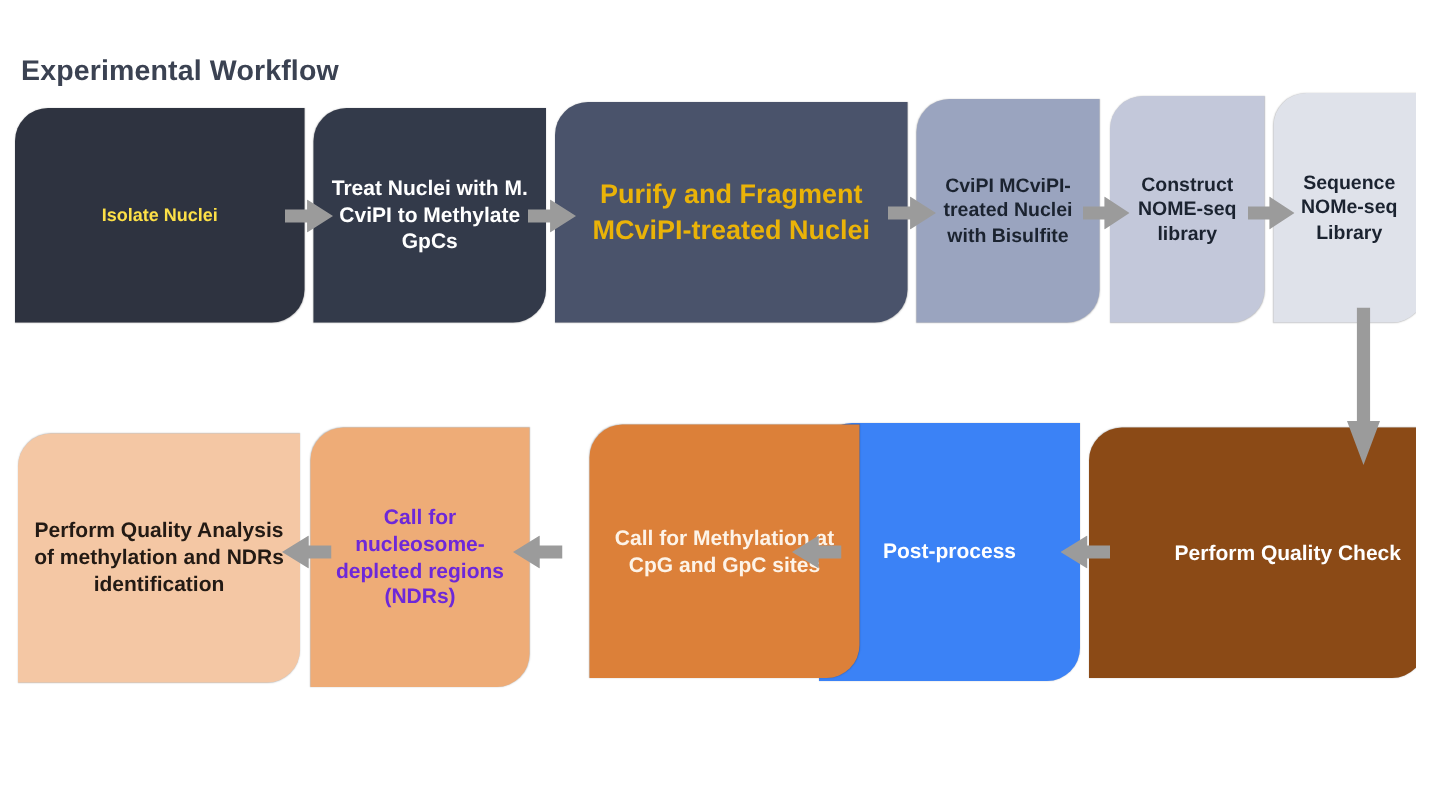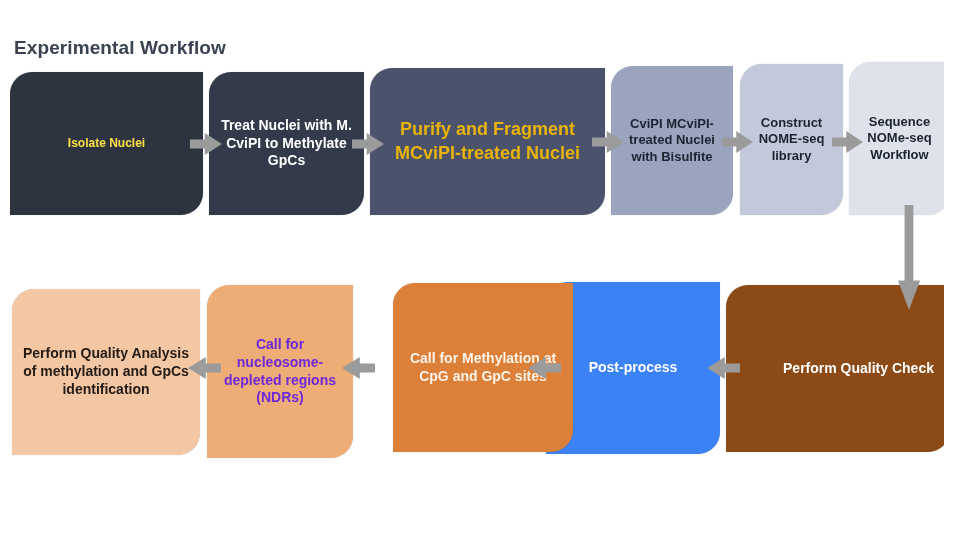--- a/index.html
+++ b/index.html
@@ -84,36 +84,36 @@
       <div class="node" style="left: 370px; top: 68px; width: 235px; height: 147px; background: rgb(74, 83, 107); color: #eab308; font-size: 18px;">
         <span class="node-label">Purify and Fragment MCviPI-treated Nuclei</span>
       </div>
       <div class="node" style="left: 611px; top: 66px; width: 122px; height: 149px; background: rgb(154, 164, 191); color: rgb(27, 35, 48); font-size: 13px;">
         <span class="node-label">CviPI MCviPI-treated Nuclei with Bisulfite</span>
       </div>
       <div class="node" style="left: 740px; top: 64px; width: 103px; height: 151px; background: rgb(195, 200, 218); color: rgb(27, 35, 48); font-size: 13px;">
         <span class="node-label">Construct NOME-seq library</span>
       </div>
       <div class="node" style="left: 849px; top: 62px; width: 101px; height: 153px; background: rgb(223, 226, 234); color: rgb(27, 35, 48); font-size: 13px;">
-        <span class="node-label">Sequence NOMe-seq Workflow</span>
+        <span class="node-label">Sequence NOMe-seq Library</span>
       </div>
       <div class="node" style="left: 726px; top: 285px; width: 224px; height: 167px; background: rgb(139, 74, 22); color: rgb(255, 255, 255); font-size: 14px; padding-left: 48px;">
         <span class="node-label">Perform Quality Check</span>
       </div>
       <div class="node" style="left: 546px; top: 282px; width: 174px; height: 172px; background: #3b82f6; color: rgb(255, 255, 255); font-size: 14px;">
         <span class="node-label">Post-process</span>
       </div>
       <div class="node" style="left: 360px; top: 283px; width: 180px; height: 169px; background: rgb(220, 128, 57); color: rgb(253, 243, 232); font-size: 14px; margin-left: 33px;">
         <span class="node-label">Call for Methylation at CpG and GpC sites</span>
       </div>
       <div class="node" style="left: 207px; top: 285px; width: 146px; height: 173px; background: rgb(238, 172, 119); color: #6d28d9; font-size: 14px;">
         <span class="node-label">Call for nucleosome-depleted regions (NDRs)</span>
       </div>
       <div class="node" style="left: 12px; top: 289px; width: 188px; height: 166px; background: rgb(244, 199, 164); color: rgb(35, 26, 20); font-size: 14px;">
-        <span class="node-label">Perform Quality Analysis of methylation and GpCs identification</span>
+        <span class="node-label">Perform Quality Analysis of methylation and NDRs identification</span>
       </div>
     </div>
   <div id="arrows-layer">
       <div class="arrow" style="left: 190px; top: 133px; width: 32px; height: 22px;">
         <svg width="32" height="22" viewBox="0 0 32 22">
           <path d="M0,6.6 L14.72,6.6 L14.72,0 L32,11 L14.72,22 L14.72,15.4 L0,15.4 Z" fill="#9b9b9b"></path>
         </svg>
       </div>
       <div class="arrow" style="left: 352px; top: 133px; width: 32px; height: 22px;">
         <svg width="32" height="22" viewBox="0 0 32 22">

